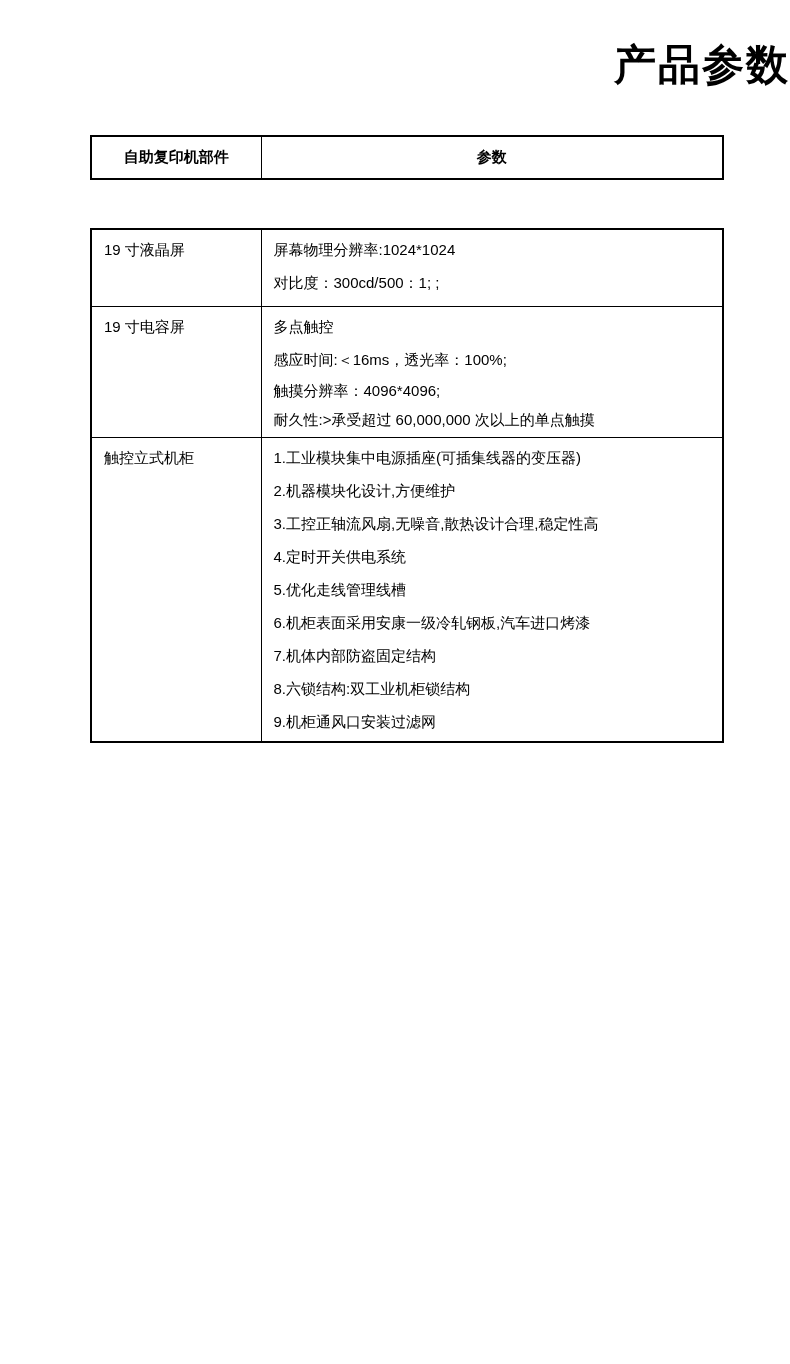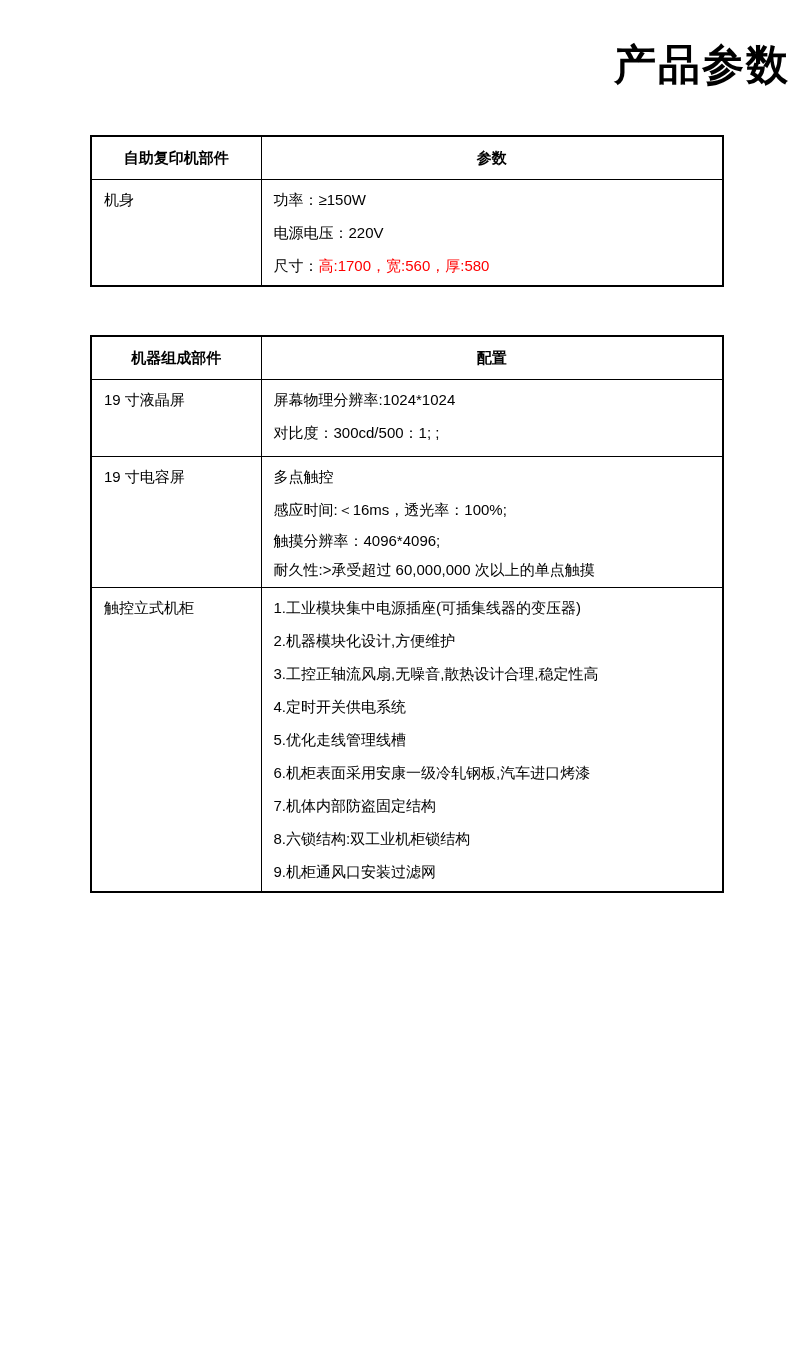--- a/index.html
+++ b/index.html
@@ -58,43 +58,29 @@
 <table class="spec-table first">
   <colgroup>
     <col class="col-component">
     <col class="col-value">
   </colgroup>
   <tbody>
       <tr style="height:43px;">
     <th>自助复印机部件</th>
     <th>参数</th>
   </tr>
-  <tr style="height:107px;">
-    <td class="comp-cell">
-      <div class="line">机身</div>
-    </td>
-    <td>
-      <div class="line">功率：≥150W</div>
-      <div class="line">电源电压：220V</div>
-      <div class="line"><span>尺寸：</span><span class="red-text" style="color: rgb(255, 0, 0);">高:1700，宽:560，厚:580</span></div>
-    </td>
-  </tr>
 </tbody>
   </table>
 
 <table class="spec-table second">
   <colgroup>
     <col class="col-component">
     <col class="col-value">
   </colgroup>
   <tbody>
-      <tr style="height:43px;">
-    <th>机器组成部件</th>
-    <th>配置</th>
-  </tr>
   <tr style="height:77px;">
     <td class="comp-cell">
       <div class="line">19 寸液晶屏</div>
     </td>
     <td>
       <div class="line">屏幕物理分辨率:1024*1024</div>
       <div class="line">对比度：300cd/500：1; ;</div>
     </td>
   </tr>
   <tr style="height:130px;padding-left:17px;">

